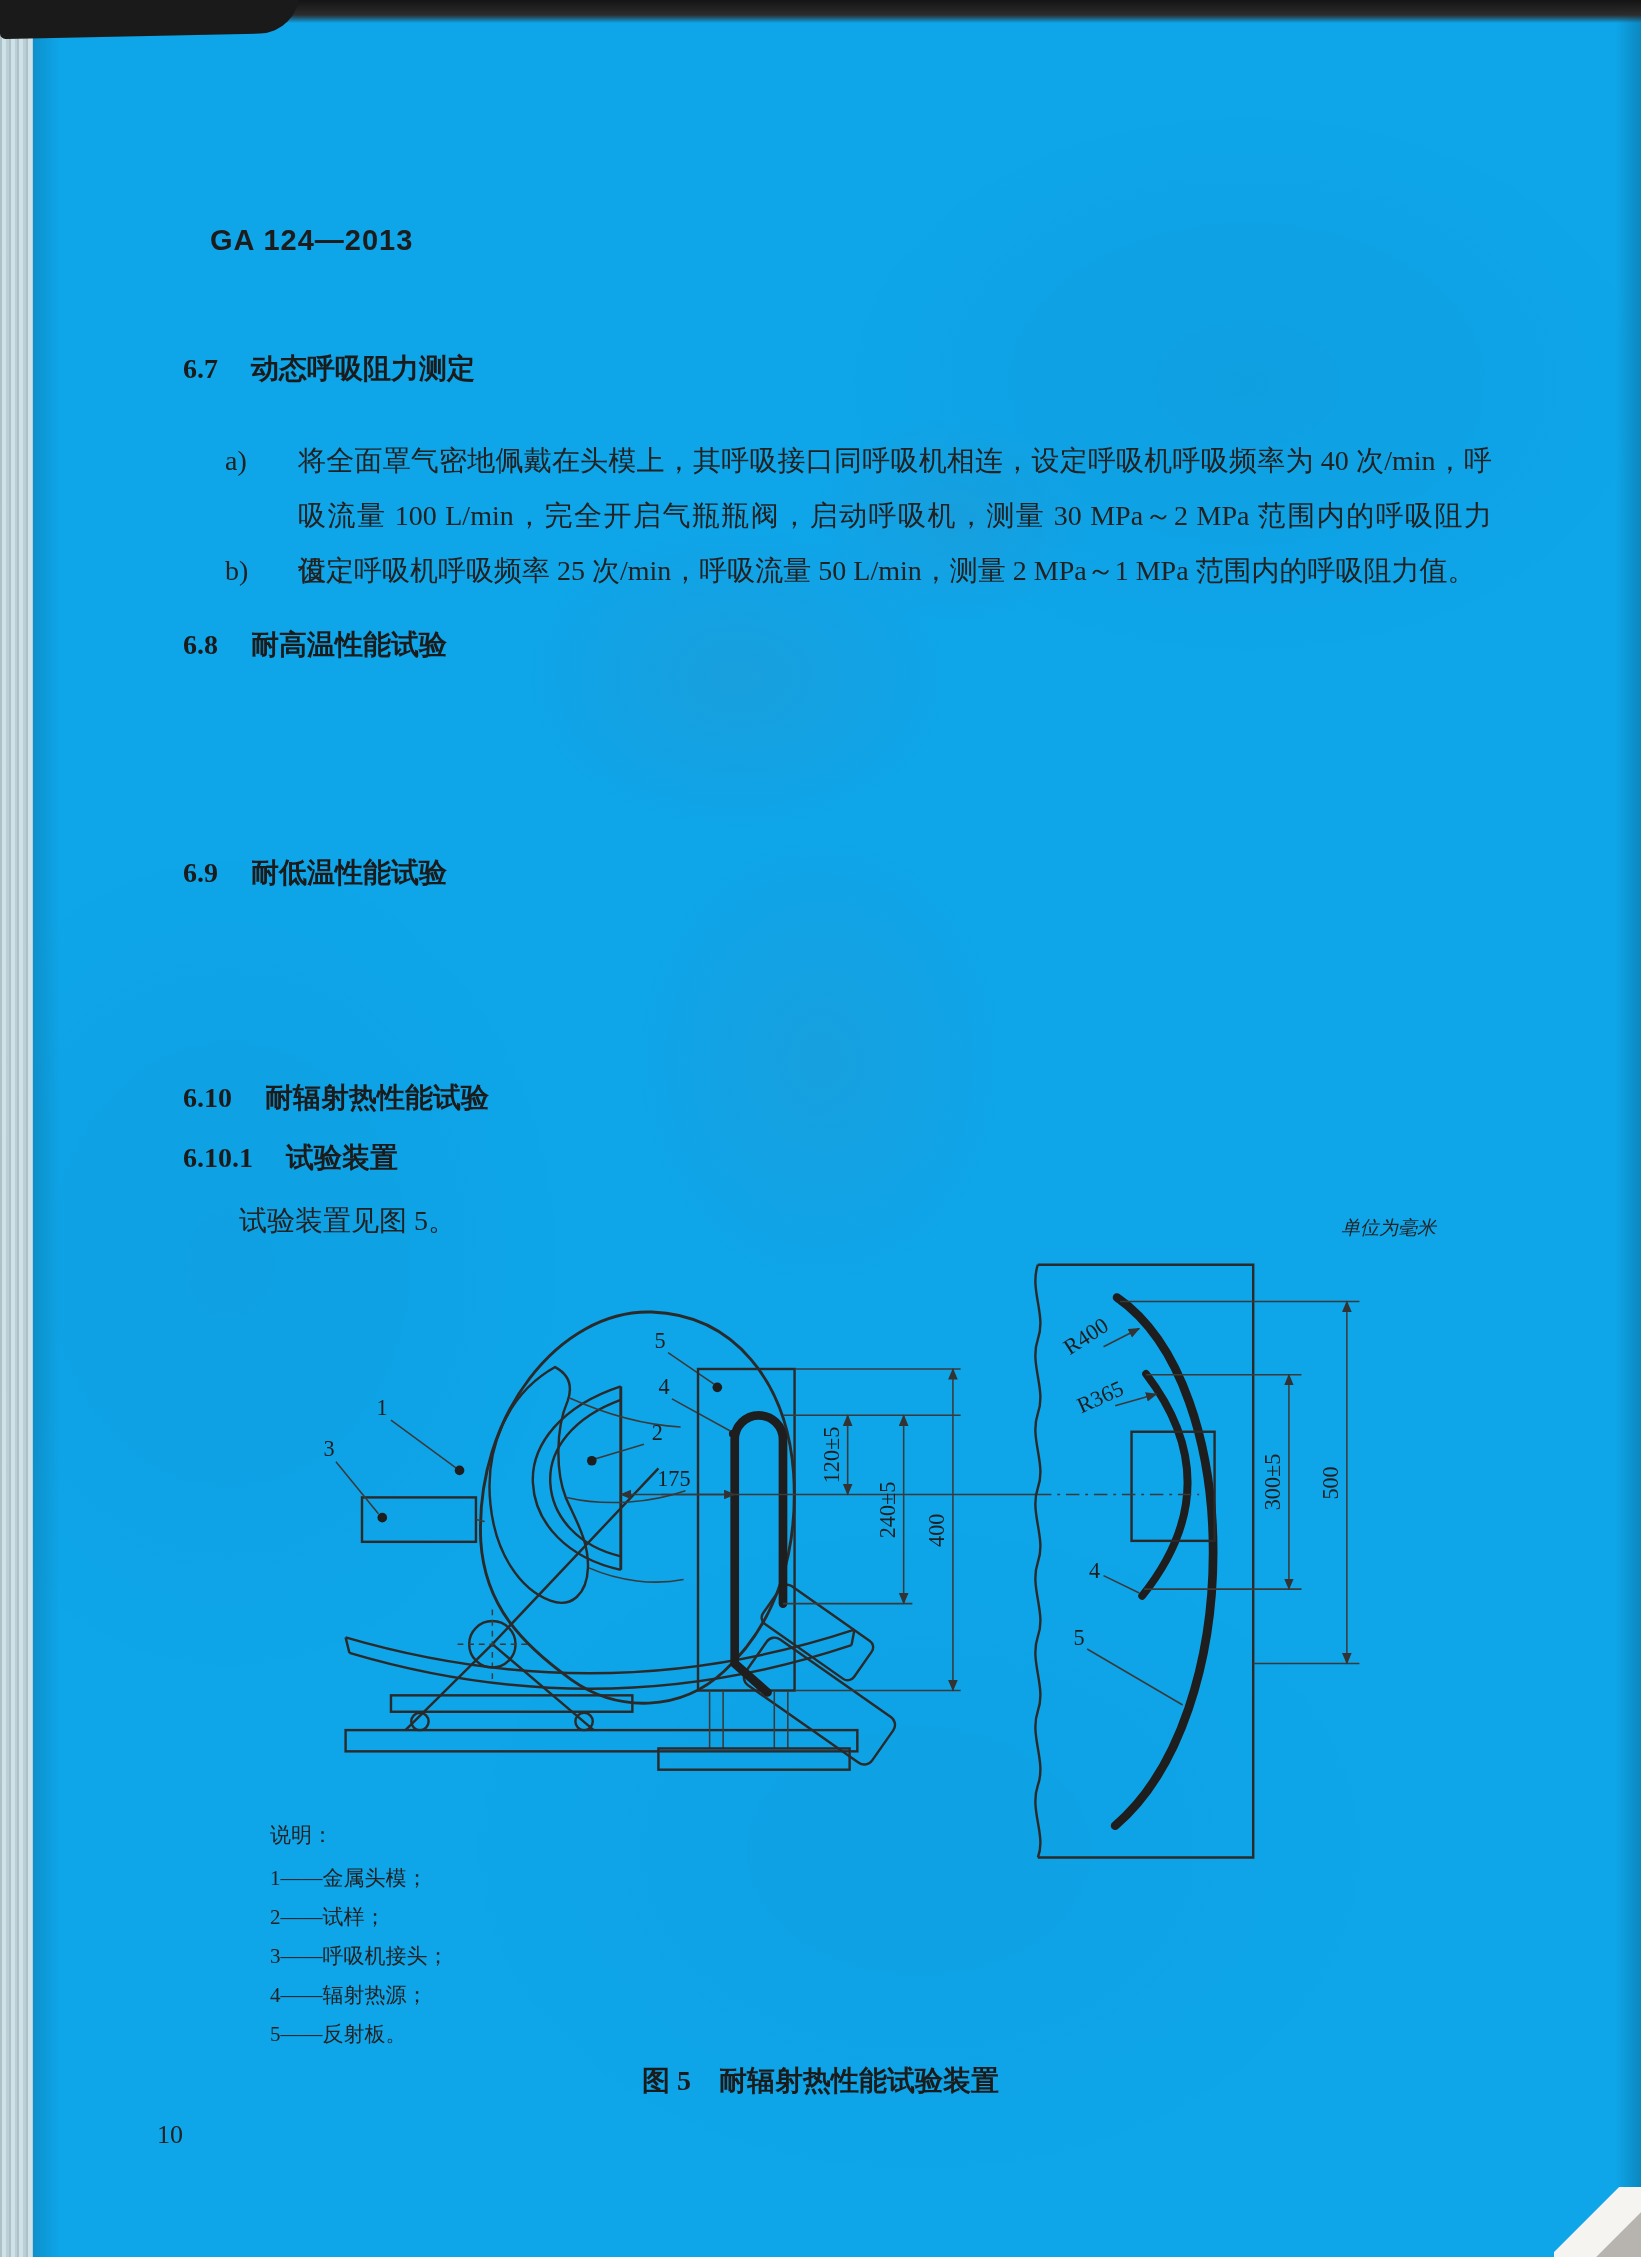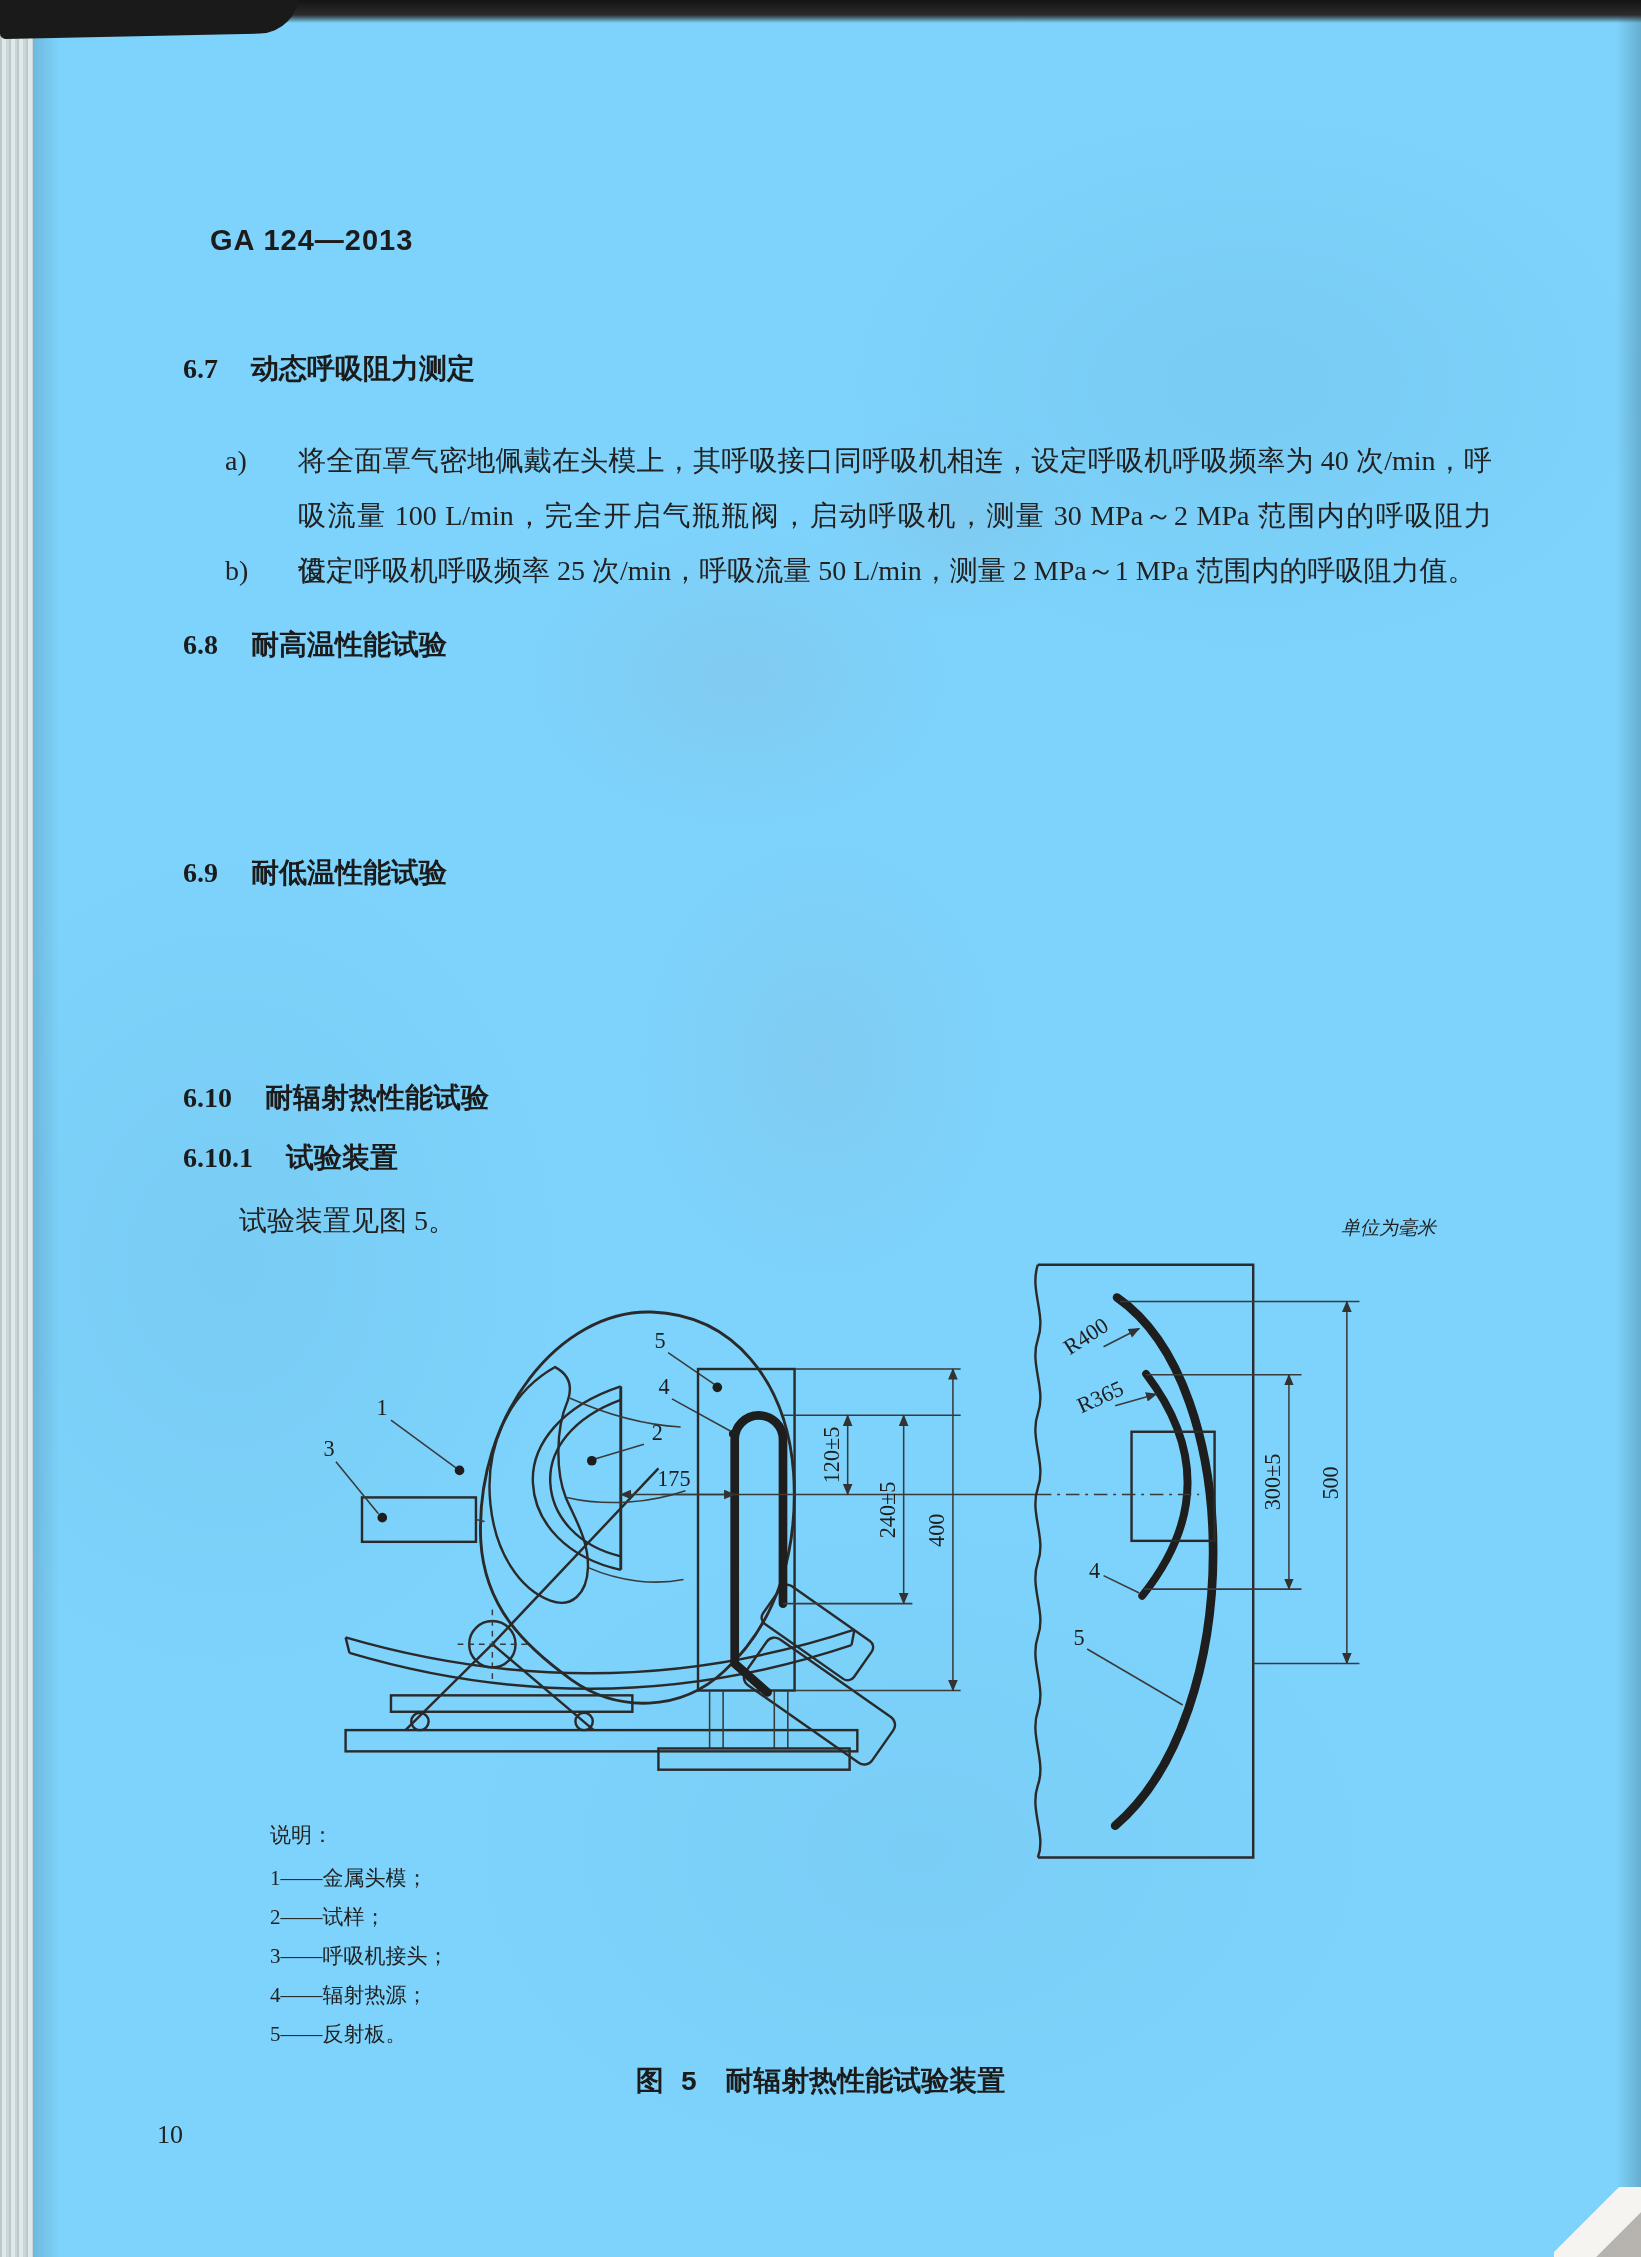--- a/index.html
+++ b/index.html
@@ -1,18 +1,18 @@
 <!DOCTYPE html>
 <html><head>
 <meta charset="utf-8">
 <style>
   html,body{margin:0;padding:0;background:#e6e4e0;}
   .page{
     position:relative;width:1641px;height:2257px;margin:0 auto;
-    background:#7dd3fc;overflow:hidden;
+    background:#0ea5e9;overflow:hidden;
     font-family:"Liberation Serif",serif;color:#222;
   }
   
   .mottle{position:absolute;inset:0;pointer-events:none;background:
     radial-gradient(599px 406px at 76% 17%, rgba(0,0,0,0.035), transparent 70%),
     radial-gradient(502px 618px at 14% 56%, rgba(0,0,0,0.03), transparent 70%),
     radial-gradient(695px 502px at 56% 82%, rgba(0,0,0,0.025), transparent 70%),
     radial-gradient(309px 222px at 45% 30%, rgba(190,60,40,0.06), transparent 70%),
     radial-gradient(270px 328px at 50% 47%, rgba(190,60,40,0.05), transparent 70%),
     radial-gradient(203px 154px at 58% 23%, rgba(190,60,40,0.05), transparent 70%);}
@@ -38,21 +38,21 @@
   .para{position:absolute;left:183px;width:1309px;font-size:28px;line-height:55px;
     text-indent:56px;text-align:justify;color:#222;}
   .li{position:absolute;left:225px;width:1267px;display:flex;font-size:28px;line-height:55px;color:#222;}
   .li .lb{flex:0 0 73px;}
   .li .lt{flex:1;text-align:justify;}
   .unit-note{position:absolute;right:205px;top:1215px;font-size:19px;color:#222;font-style:italic;}
   .legend{position:absolute;left:270px;top:1821px;font-size:21px;color:#222;}
   .legend .lg-title{margin-bottom:9.7px;}
   .legend .lg-item{line-height:39px;}
   .caption{position:absolute;left:0;top:2062px;width:100%;text-align:center;
-    font-family:Liberation Mono, monospace;font-weight:bold;font-size:28px;color:#1b1b1b;}
+    font-family:Liberation Serif, serif;font-weight:bold;font-size:28px;color:#1b1b1b;}
   .pageno{position:absolute;left:157px;top:2120px;font-size:26px;color:#222;}
   
   .figure-wrap{position:absolute;left:222px;top:1251px;width:1149px;height:628px;}
   svg .ln{stroke:#2a2a2a;stroke-width:2.5;fill:none;}
   svg .thin{stroke:#3a3a3a;stroke-width:1.6;fill:none;}
   svg .thick{stroke:#1e1e1e;stroke-width:9;fill:none;stroke-linecap:round;}
   svg .thick8{stroke:#1e1e1e;stroke-width:8;fill:none;stroke-linecap:round;}
   svg .dash{stroke:#3a3a3a;stroke-width:1.6;fill:none;stroke-dasharray:14 6 3 6;}
   svg .dashc{stroke:#3a3a3a;stroke-width:1.5;fill:none;stroke-dasharray:6 5;}
   svg text{font-family:"Liberation Serif",serif;font-size:23px;fill:#1e1e1e;}

